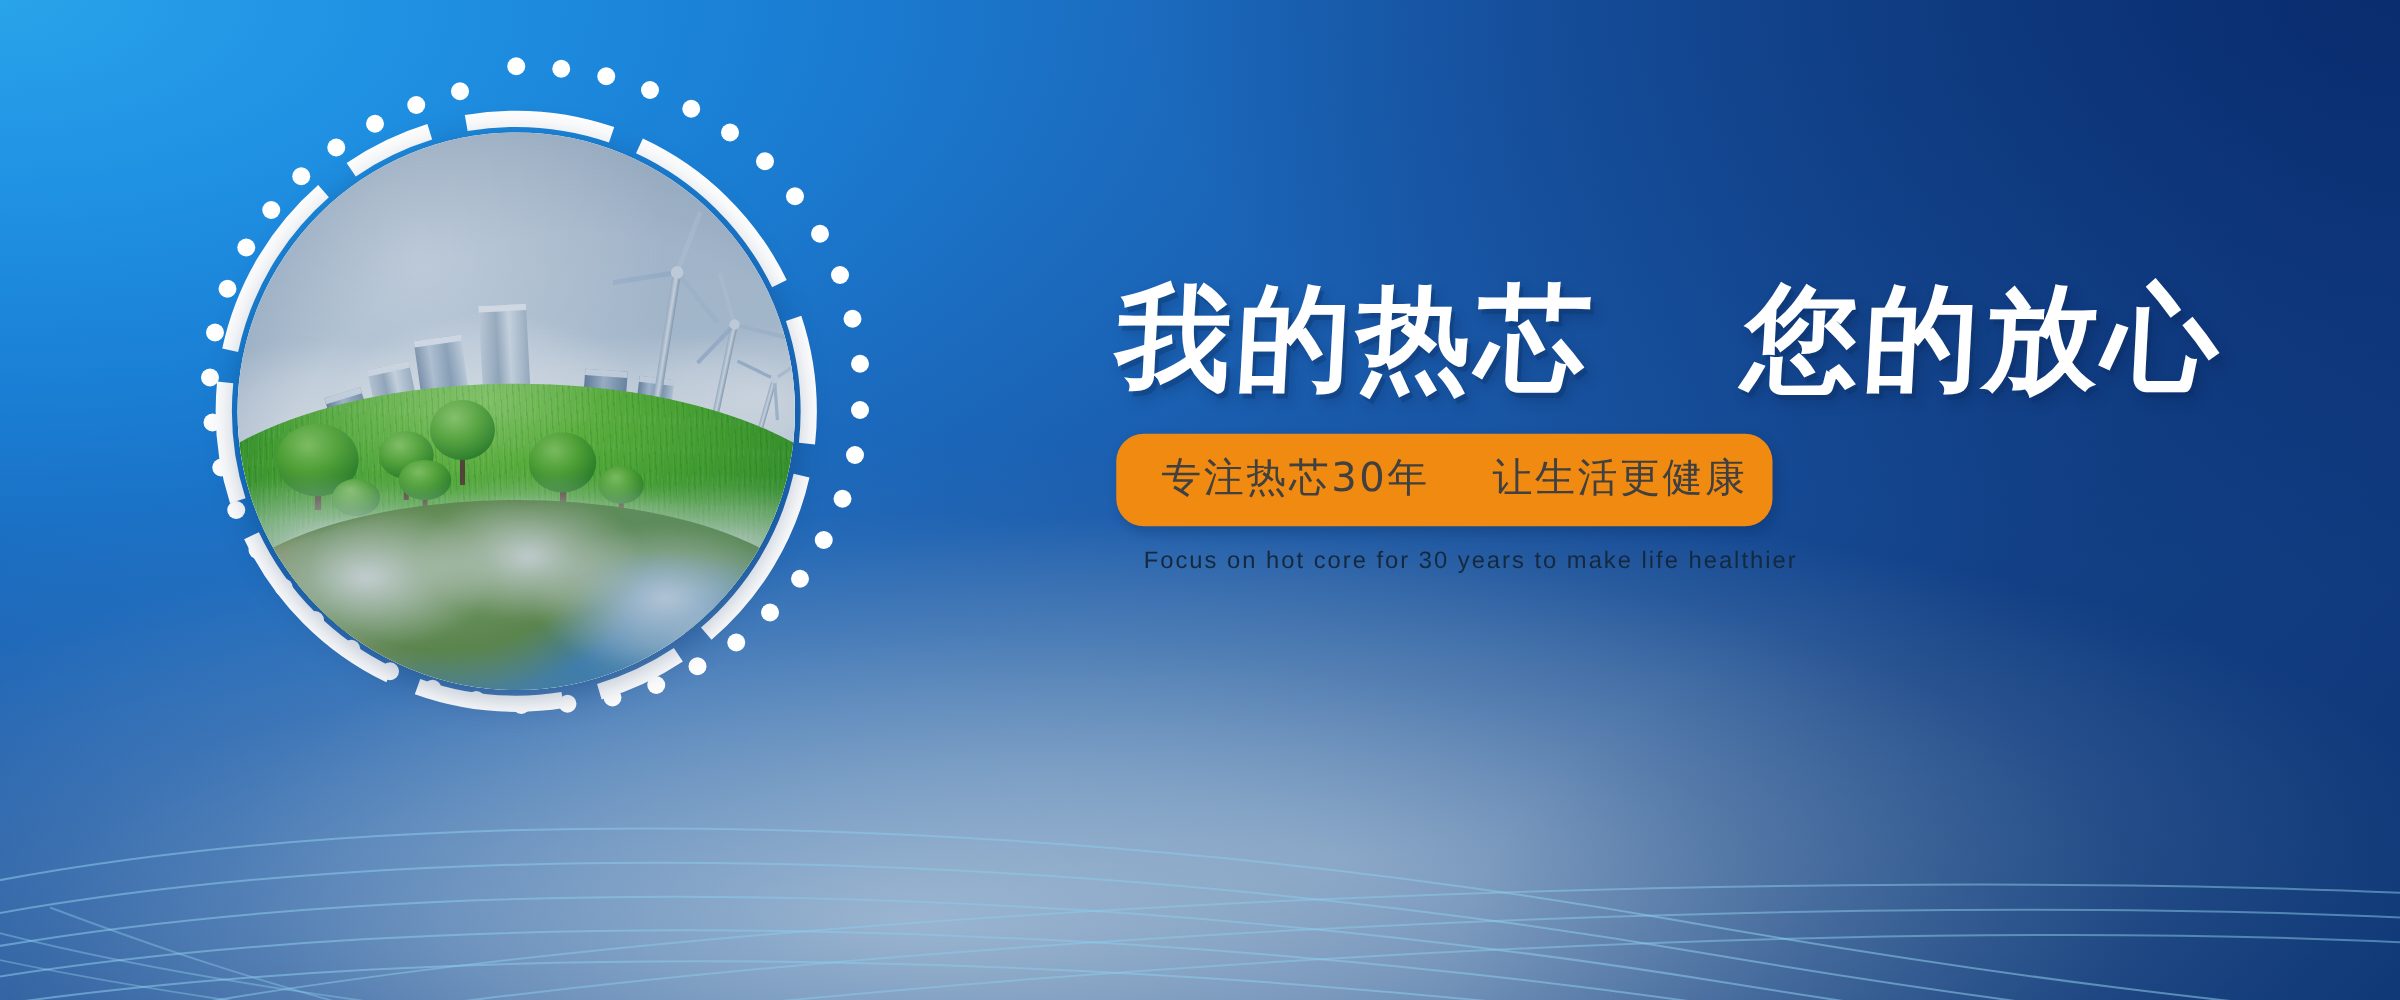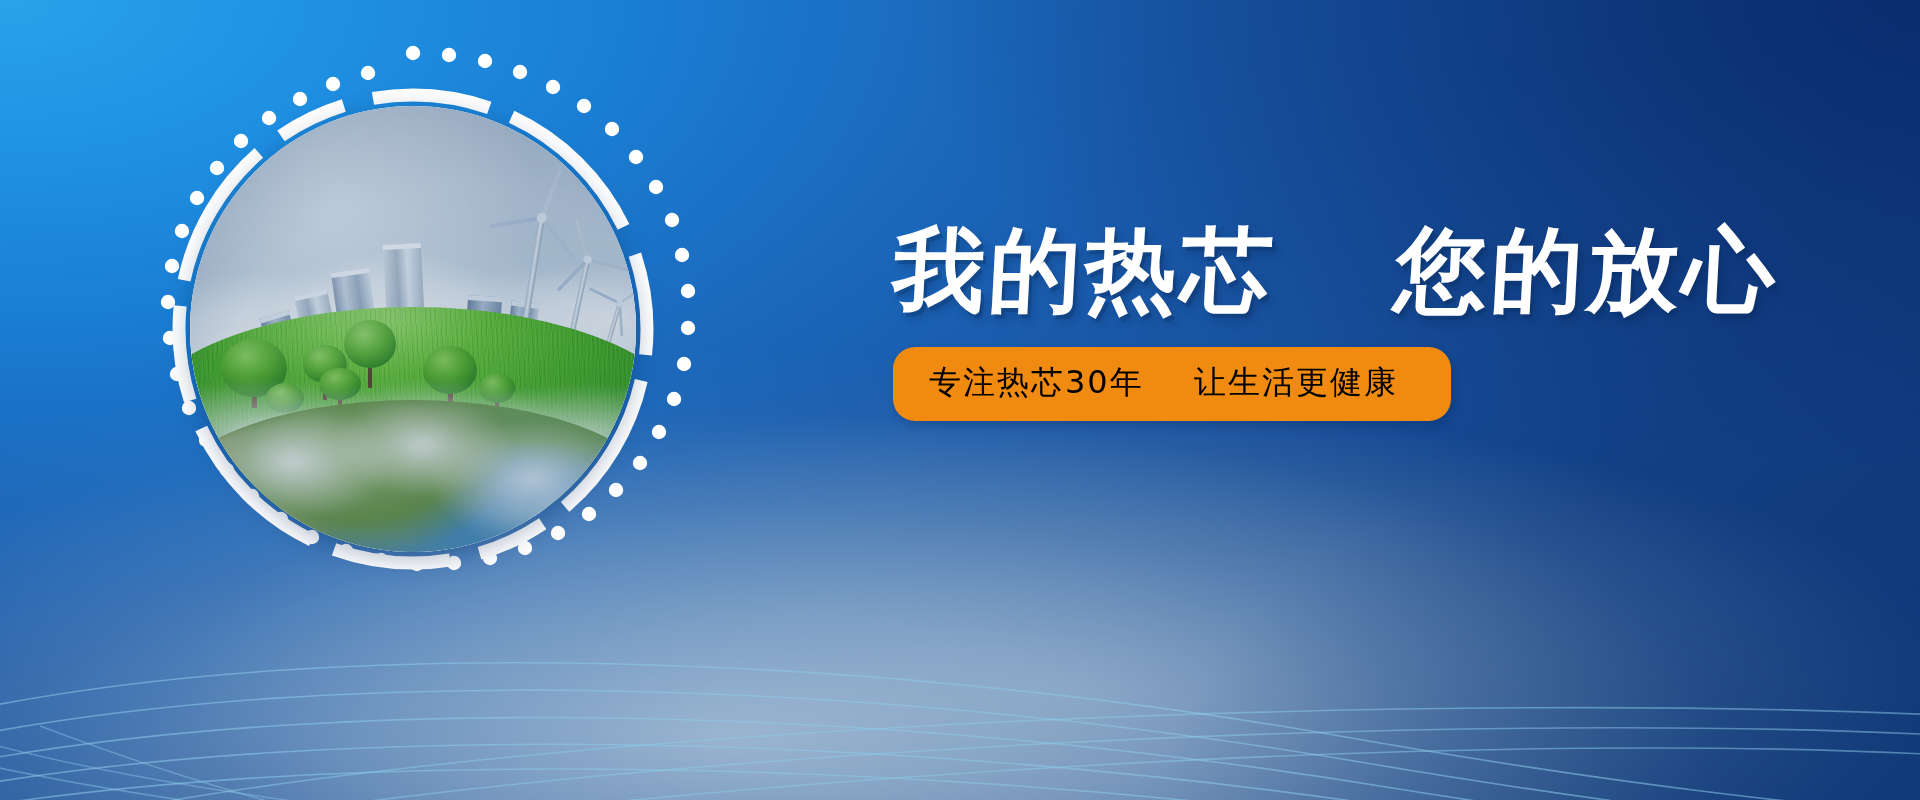--- a/index.html
+++ b/index.html
@@ -146,24 +146,24 @@
       5px 7px 10px rgba(6,32,78,.26);
     font-family:"DejaVu Sans","Liberation Sans",sans-serif;
     transform:skewX(-3deg);
   }
   .headline .gap { display:inline-block; width:46px; }
 
   .badge {
     margin-top:27px;
     display:inline-block;
     background:#f08a10;
-    color:#000000;
+    color:#404040;
     font-size:32px;
     letter-spacing:2px;
-    padding:14px 53px 16px 36px;
+    padding:14px 20px 16px 36px;
     border-radius:22px;
     white-space:nowrap;
     box-shadow:3px 5px 9px rgba(8,38,86,.26);
     font-family:"DejaVu Sans","Liberation Sans",sans-serif;
   }
   .badge .gap2 { display:inline-block; width:26px; }
 
   .subtitle {
     margin-top:17px;
     margin-left:22px;
@@ -398,15 +398,16 @@
       <span class="gap"></span>
       <span>您的放心</span>
     </div>
 
     <div class="badge">
       <span>专注热芯30年</span>
       <span class="gap2"></span>
       <span>让生活更健康</span>
     </div>
 
+    <div class="subtitle">Focus on hot core for 30 years to make life healthier</div>
   </div>
 
 </div>
 
 </body></html>

